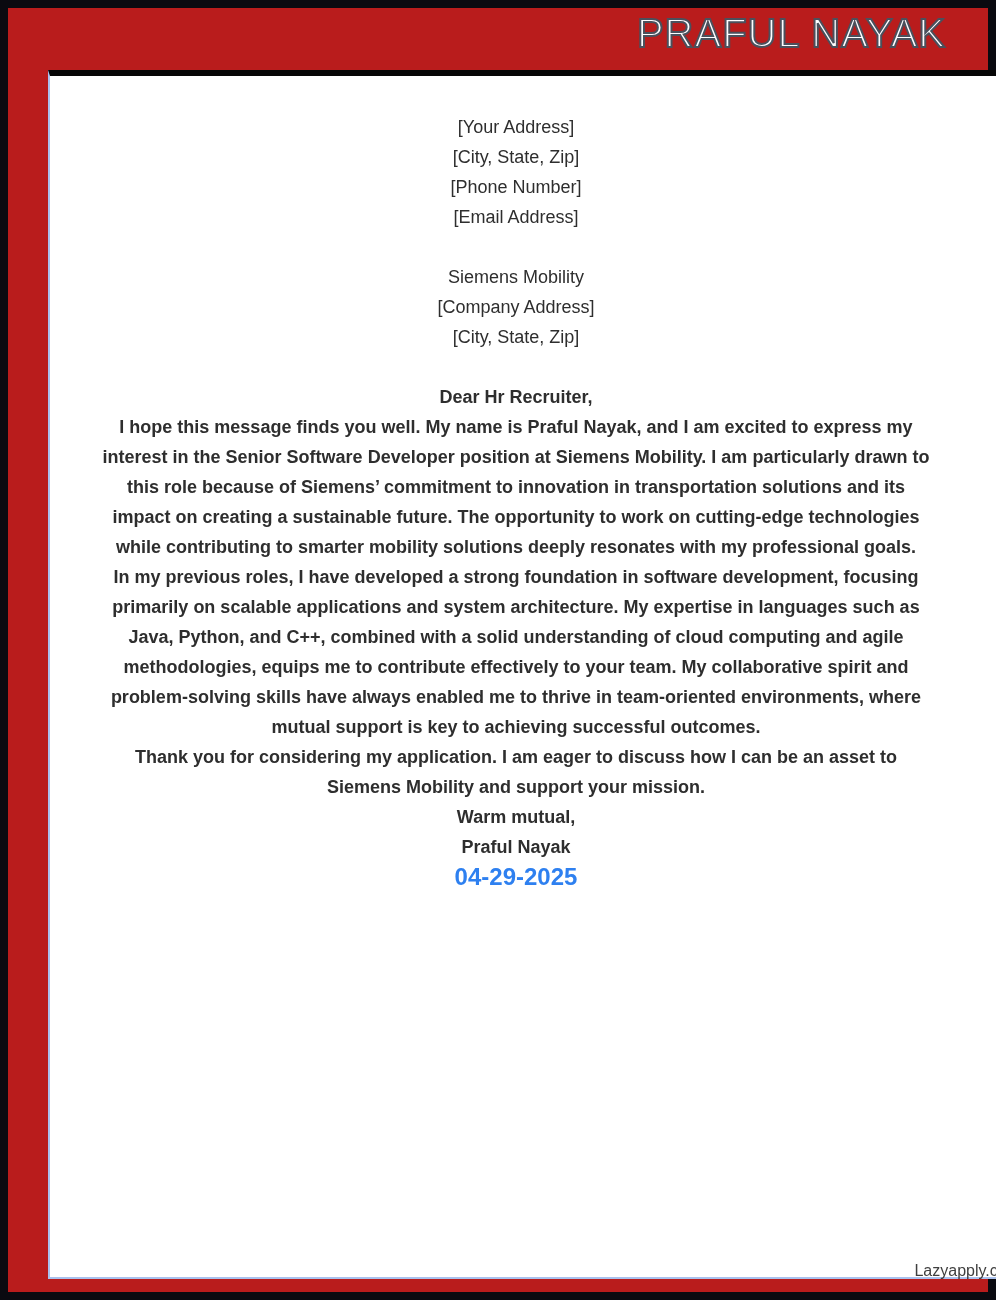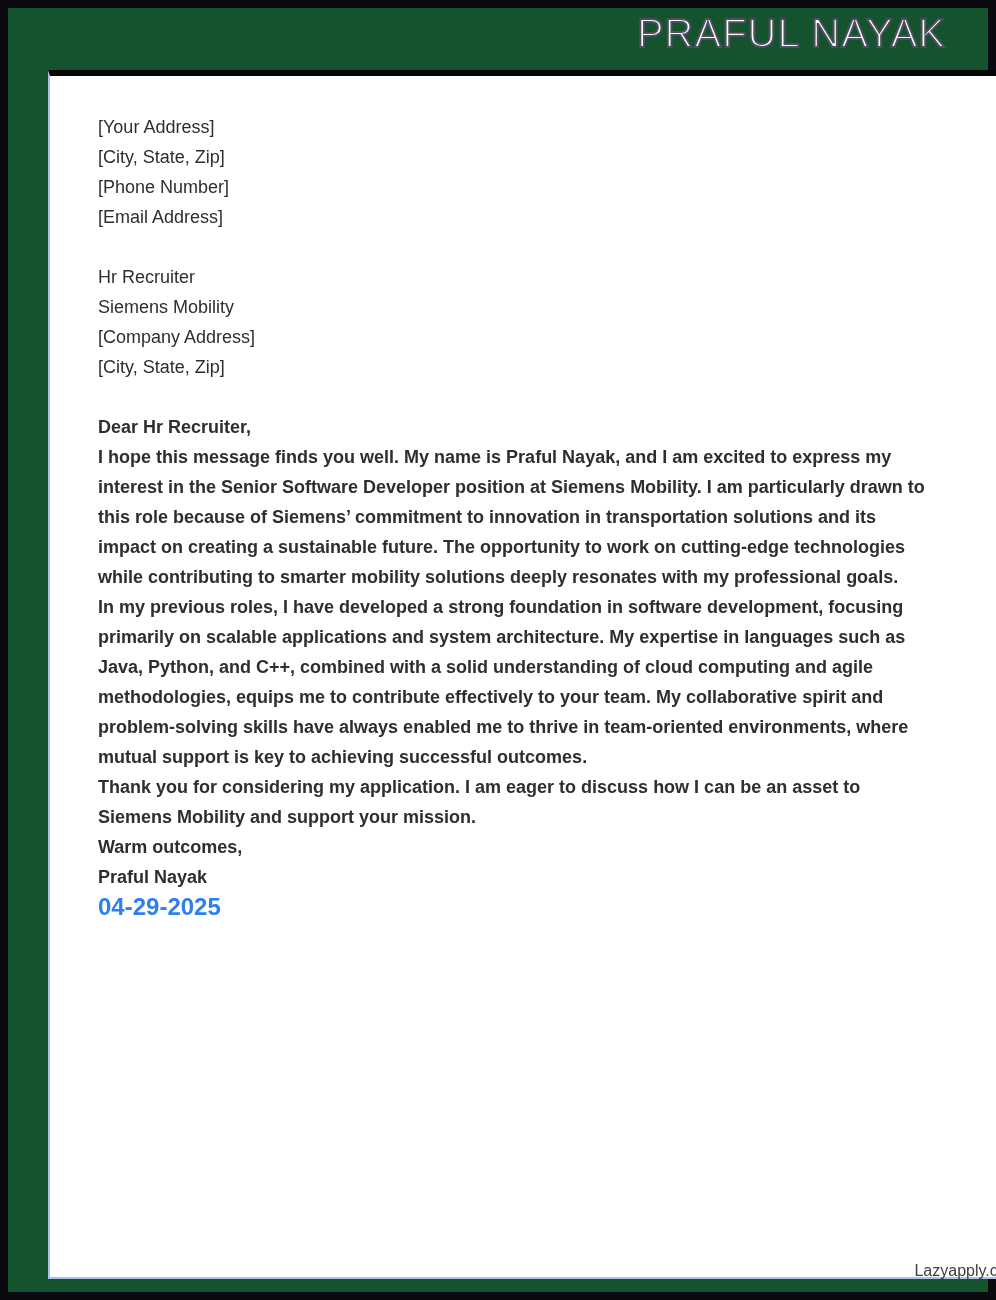--- a/index.html
+++ b/index.html
@@ -5,21 +5,22 @@
   html, body { margin: 0; padding: 0; }
   body {
     width: 996px; height: 1300px;
     background: #0a0a10;            
     position: relative;
     overflow: hidden;
     font-family: "Liberation Sans", sans-serif;
   }
   .canvas {
     position: absolute; inset: 8px;
-    background: #14532d;            
+    background: #b91c1c;            
+    text-align: center;
   }
   .header-name {
     position: absolute; top: 2px; right: 42px;
     font-size: 40px; line-height: 46px; font-weight: 400;
     letter-spacing: 1px;
     color: #fdfdff;
     -webkit-text-stroke: 2px #4b505c;   
     white-space: nowrap;
   }
   .letter-card {
@@ -62,35 +63,34 @@
     <div class="letter-content">
 
       <div class="block">
           <div class="addr-line">[Your Address]</div>
           <div class="addr-line">[City, State, Zip]</div>
           <div class="addr-line">[Phone Number]</div>
           <div class="addr-line">[Email Address]</div>
         </div>
 
       <div class="block">
-          <div class="addr-line">Hr Recruiter</div>
           <div class="addr-line">Siemens Mobility</div>
           <div class="addr-line">[Company Address]</div>
           <div class="addr-line">[City, State, Zip]</div>
         </div>
 
       <p class="block">Dear Hr Recruiter,</p>
 
       <div>
           <p class="block">I hope this message finds you well. My name is Praful Nayak, and I am excited to express my interest in the Senior Software Developer position at Siemens Mobility. I am particularly drawn to this role because of Siemens’ commitment to innovation in transportation solutions and its impact on creating a sustainable future. The opportunity to work on cutting-edge technologies while contributing to smarter mobility solutions deeply resonates with my professional goals.</p>
           <p class="block">In my previous roles, I have developed a strong foundation in software development, focusing primarily on scalable applications and system architecture. My expertise in languages such as Java, Python, and C++, combined with a solid understanding of cloud computing and agile methodologies, equips me to contribute effectively to your team. My collaborative spirit and problem-solving skills have always enabled me to thrive in team-oriented environments, where mutual support is key to achieving successful outcomes.</p>
           <p class="block">Thank you for considering my application. I am eager to discuss how I can be an asset to Siemens Mobility and support your mission.</p>
         </div>
 
-      <p class="block">Warm outcomes,</p>
+      <p class="block">Warm mutual,</p>
 
       <p class="signature">Praful Nayak</p>
 
       <p class="date">04-29-2025</p>
 
     </div>
 
     <div class="brand">Lazyapply.com</div>
   </div>
 

